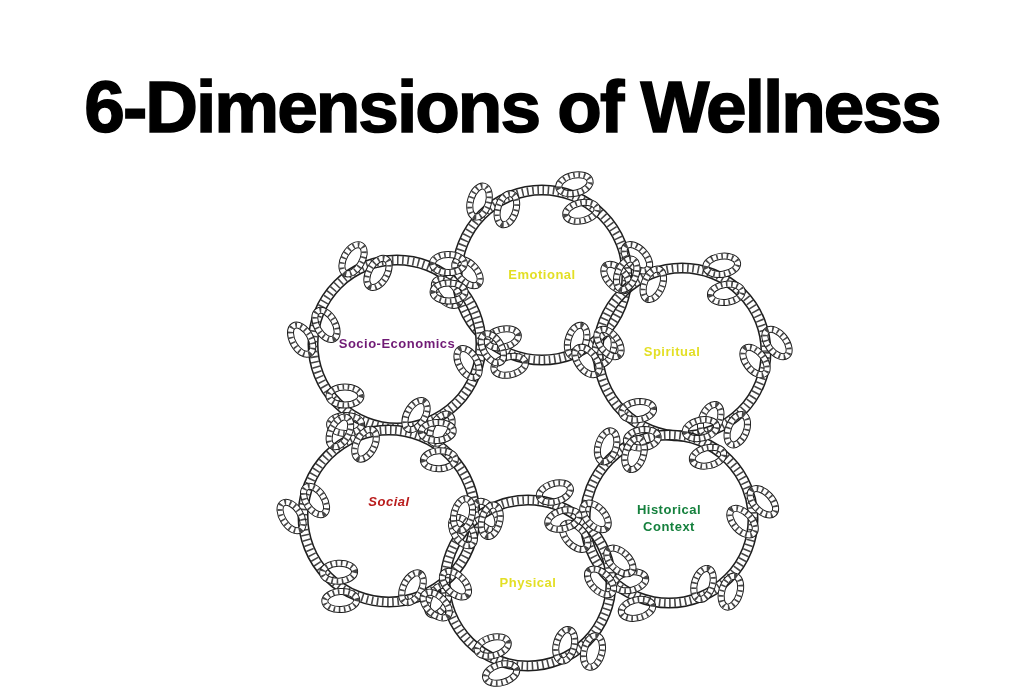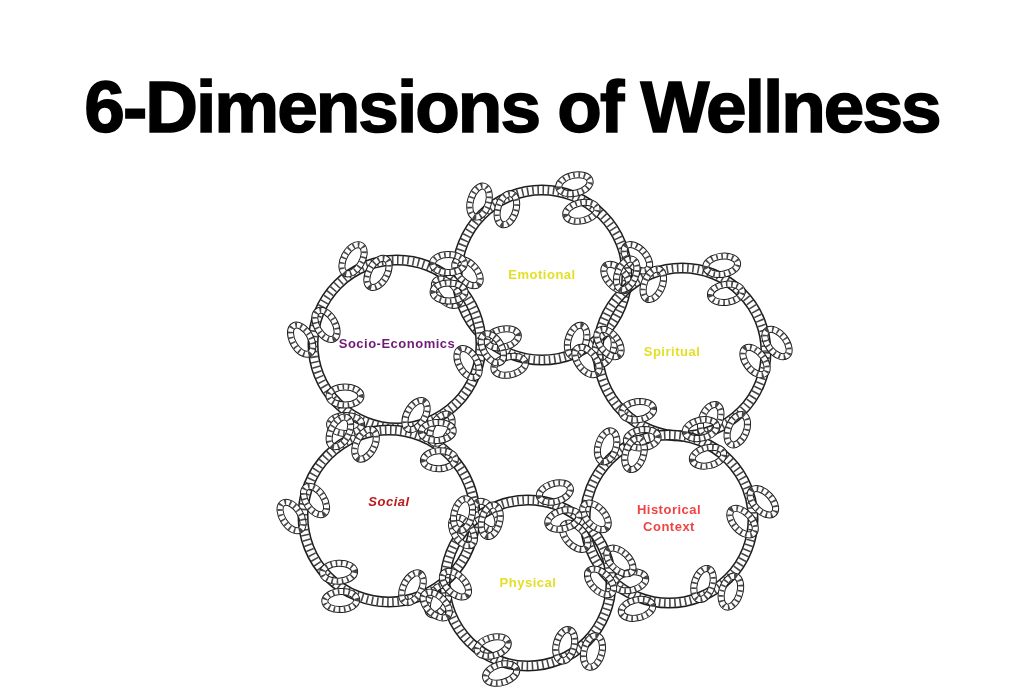--- a/index.html
+++ b/index.html
@@ -513,17 +513,17 @@
           <path d="M -16 0 A 16 9 0 1 1 16 0 A 16 9 0 1 1 -16 0" fill="none" stroke="#ffffff" stroke-width="5.04"></path>
           <path d="M -16 0 A 16 9 0 1 1 16 0 A 16 9 0 1 1 -16 0" fill="none" stroke="#1e1e1e" stroke-width="5.04" stroke-dasharray="1.6 3.6" opacity="0.82"></path>
         </g>
       </g>
     </svg>
 
   <div class="node-label" style="left: 542px; top: 275px; color: rgb(227, 223, 37);">Emotional</div>
   <div class="node-label" style="left: 397px; top: 344px; color: #701a75;">Socio-Economics</div>
   <div class="node-label" style="left: 672px; top: 352px; color: rgb(227, 223, 37);">Spiritual</div>
   <div class="node-label" style="left: 389px; top: 502px; color: #b91c1c; font-style: italic;">Social</div>
-  <div class="node-label two-line" style="left: 669px; top: 519px; color: #ef4444;">Historical Context</div>
+  <div class="node-label two-line" style="left: 669px; top: 519px; color: #15803d;">Historical Context</div>
   <div class="node-label" style="left: 528px; top: 583px; color: rgb(227, 223, 37);">Physical</div>
 
 
 </div>
 
 </body></html>

